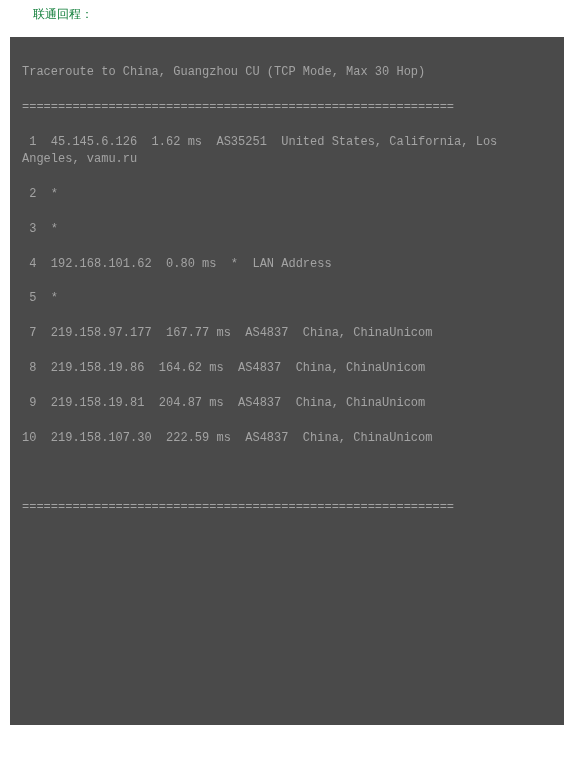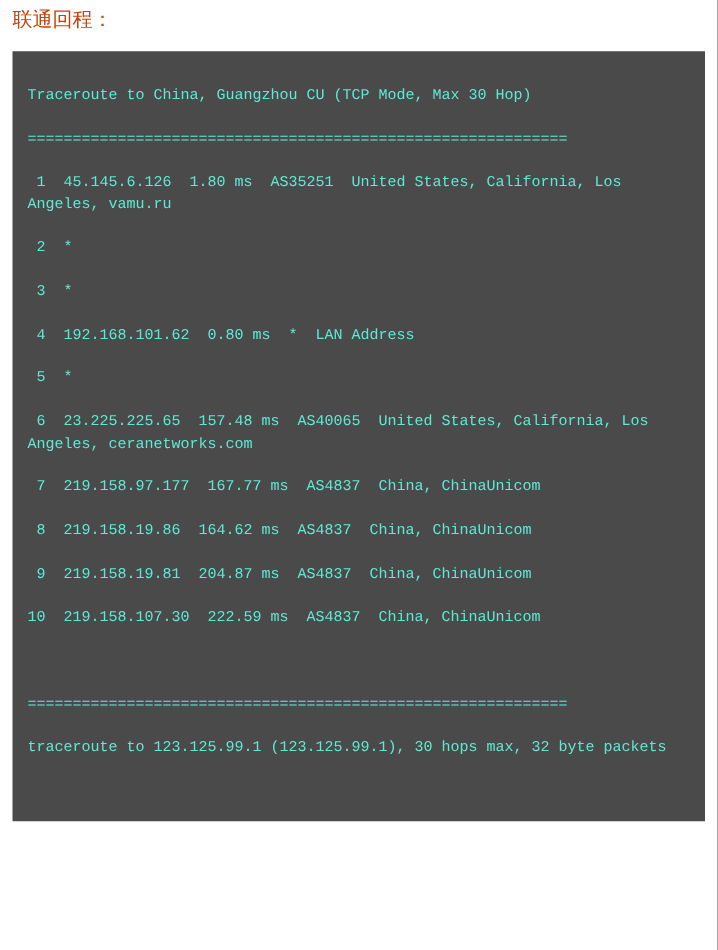--- a/index.html
+++ b/index.html
@@ -5,60 +5,59 @@
   * { margin: 0; padding: 0; box-sizing: border-box; }
   body {
     background: #ffffff;
     font-family: Arial, sans-serif;
     width: 574px;
     height: 760px;
     overflow: hidden;
   }
   .header {
     padding: 6px 10px;
-    font-size: 16px;
-    color: #c2410c;
+    font-size: 12px;
+    color: #15803d;
     font-family: "Microsoft YaHei", Arial, sans-serif;
+    margin-left: 23px;
   }
   .terminal {
     margin: 8px 10px;
     background: #4a4a4a;
-    color: #5eead4;
+    color: #a3a3a3;
     font-family: Consolas, "Courier New", monospace;
     font-size: 12px;
     line-height: 1.45;
     padding: 10px 12px;
     white-space: pre-wrap;
     word-wrap: break-word;
-    height: 616px;
+    height: 688px;
     overflow: hidden;
   }
   .line { display: block; }
 </style>
 </head>
 <body>
 
 <div class="header">联通回程：</div>
 
 <div class="terminal">
 <span class="line">Traceroute to China, Guangzhou CU (TCP Mode, Max 30 Hop)</span>
 <span class="line">============================================================</span>
-<span class="line"> 1  45.145.6.126  1.80 ms  AS35251  United States, California, Los Angeles, vamu.ru</span>
+<span class="line"> 1  45.145.6.126  1.62 ms  AS35251  United States, California, Los Angeles, vamu.ru</span>
 <span class="line"> 2  *</span>
 <span class="line"> 3  *</span>
 <span class="line"> 4  192.168.101.62  0.80 ms  *  LAN Address</span>
 <span class="line"> 5  *</span>
-<span class="line"> 6  23.225.225.65  157.48 ms  AS40065  United States, California, Los Angeles, ceranetworks.com</span>
 <span class="line"> 7  219.158.97.177  167.77 ms  AS4837  China, ChinaUnicom</span>
 <span class="line"> 8  219.158.19.86  164.62 ms  AS4837  China, ChinaUnicom</span>
 <span class="line"> 9  219.158.19.81  204.87 ms  AS4837  China, ChinaUnicom</span>
 <span class="line">10  219.158.107.30  222.59 ms  AS4837  China, ChinaUnicom</span>
 <span class="line"> </span>
 <span class="line">============================================================</span>
-<span class="line">traceroute to 123.125.99.1 (123.125.99.1), 30 hops max, 32 byte packets</span>
 
 
 
 
 
 
 
 
 
 

